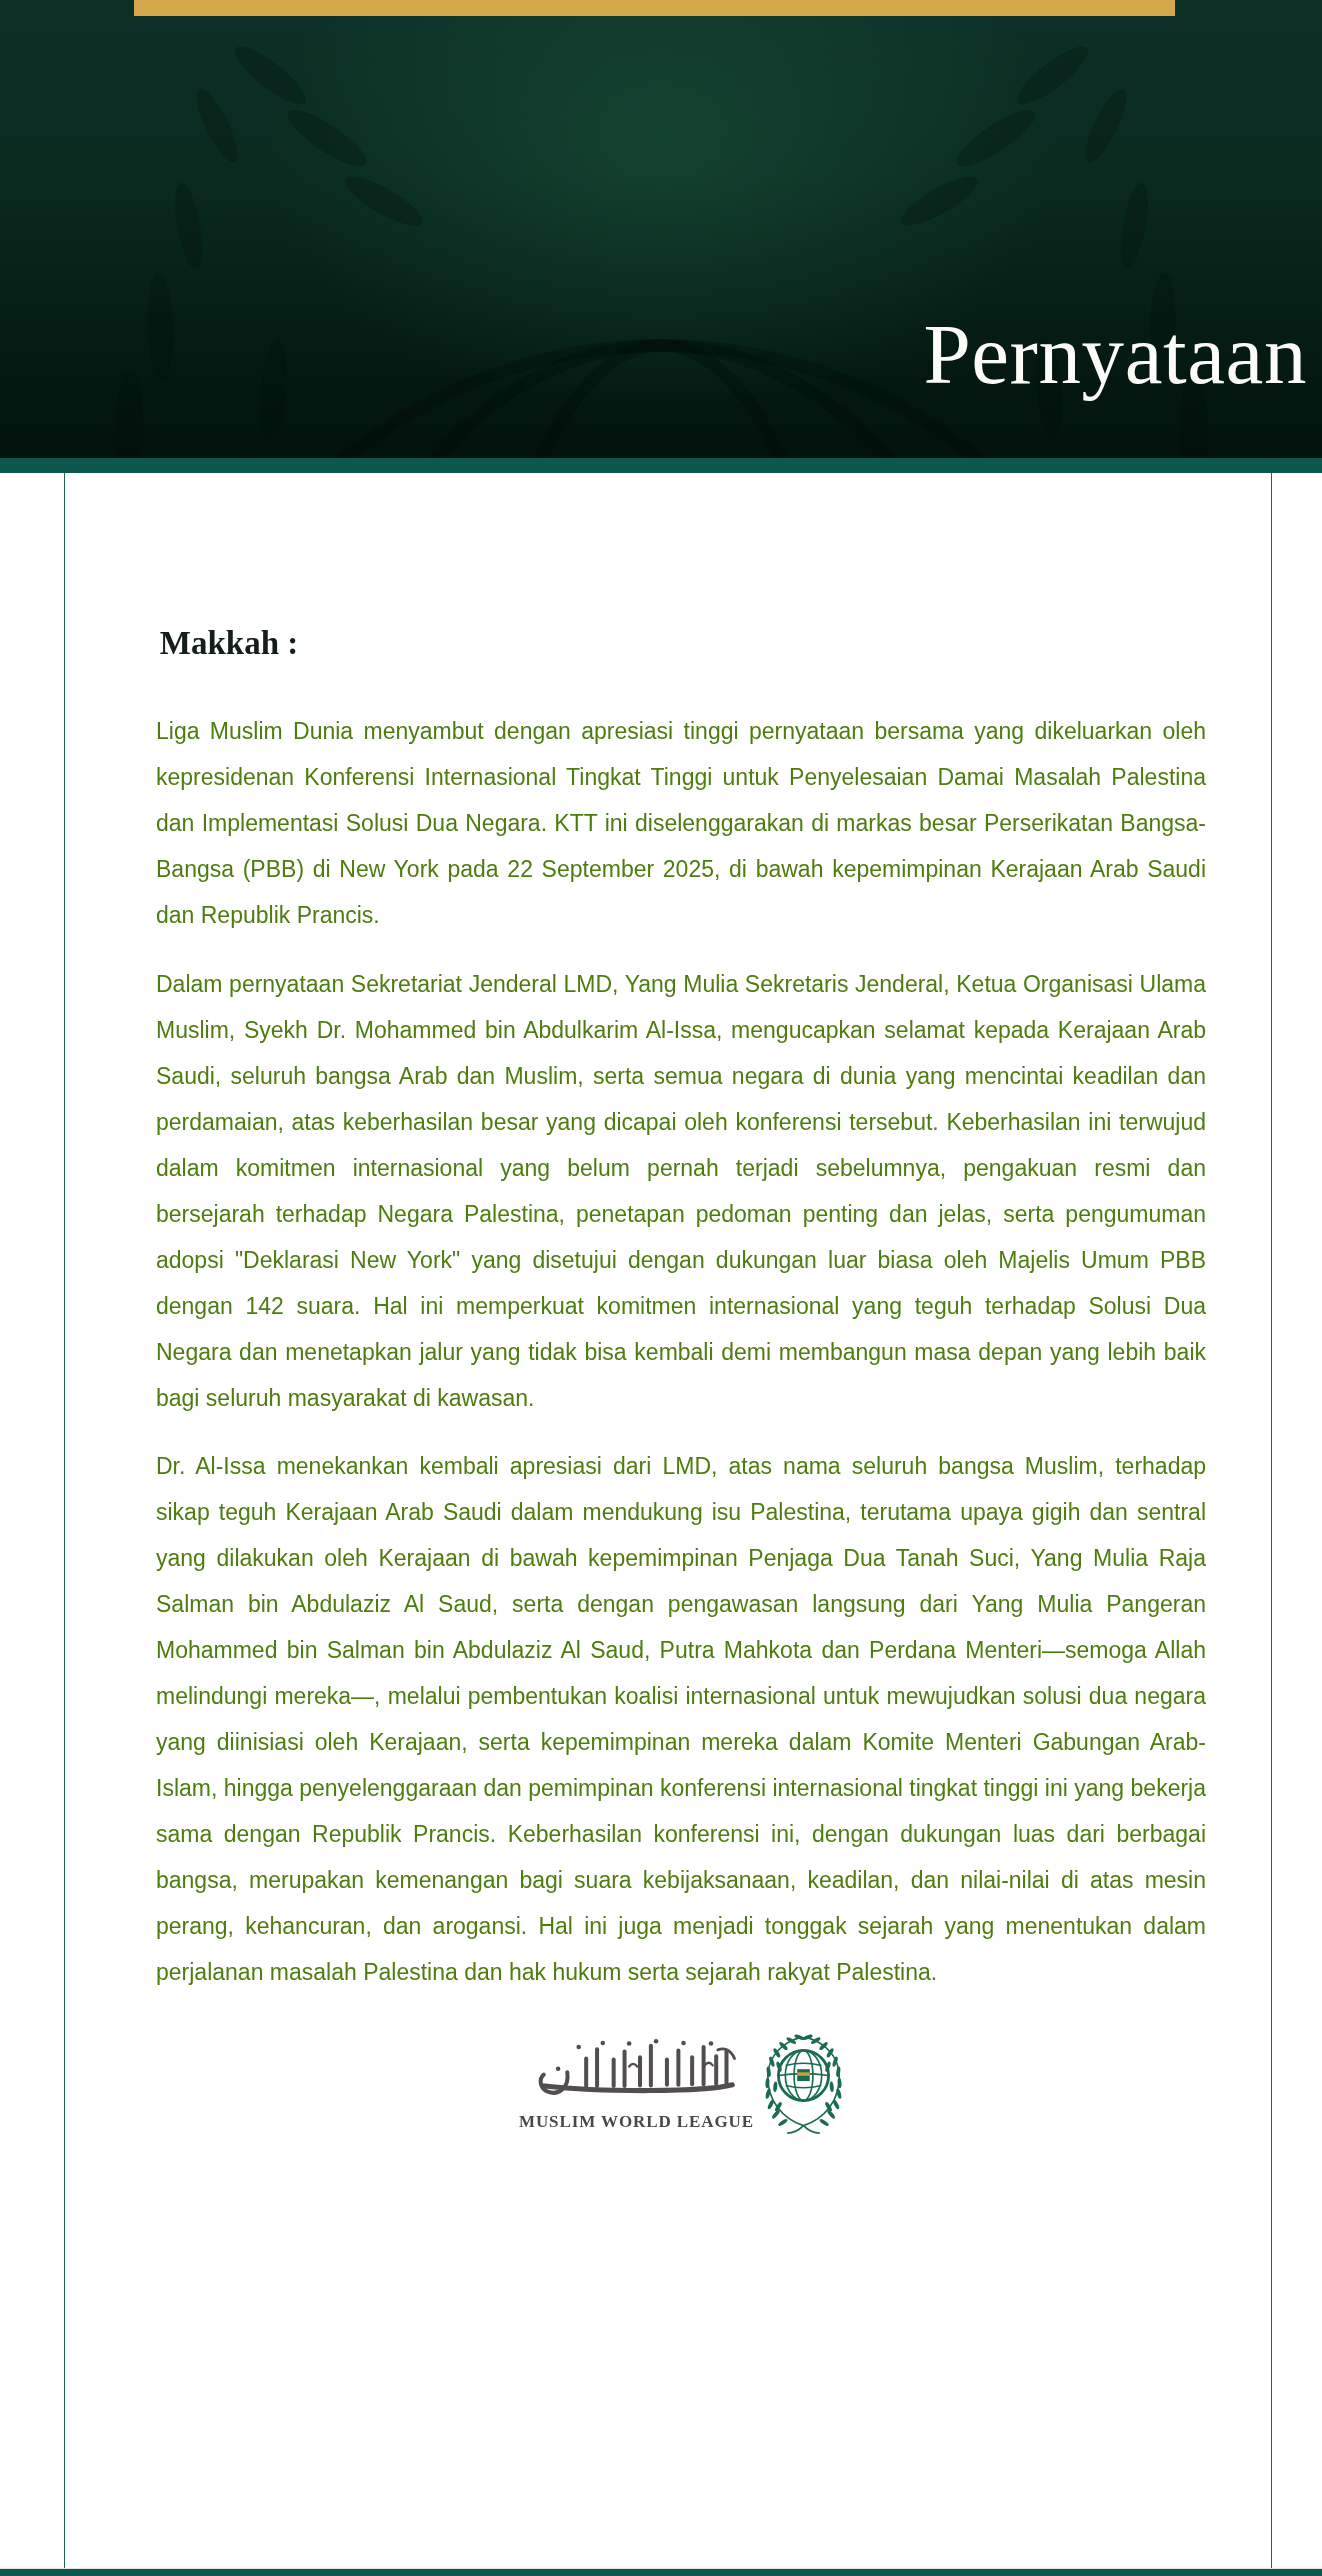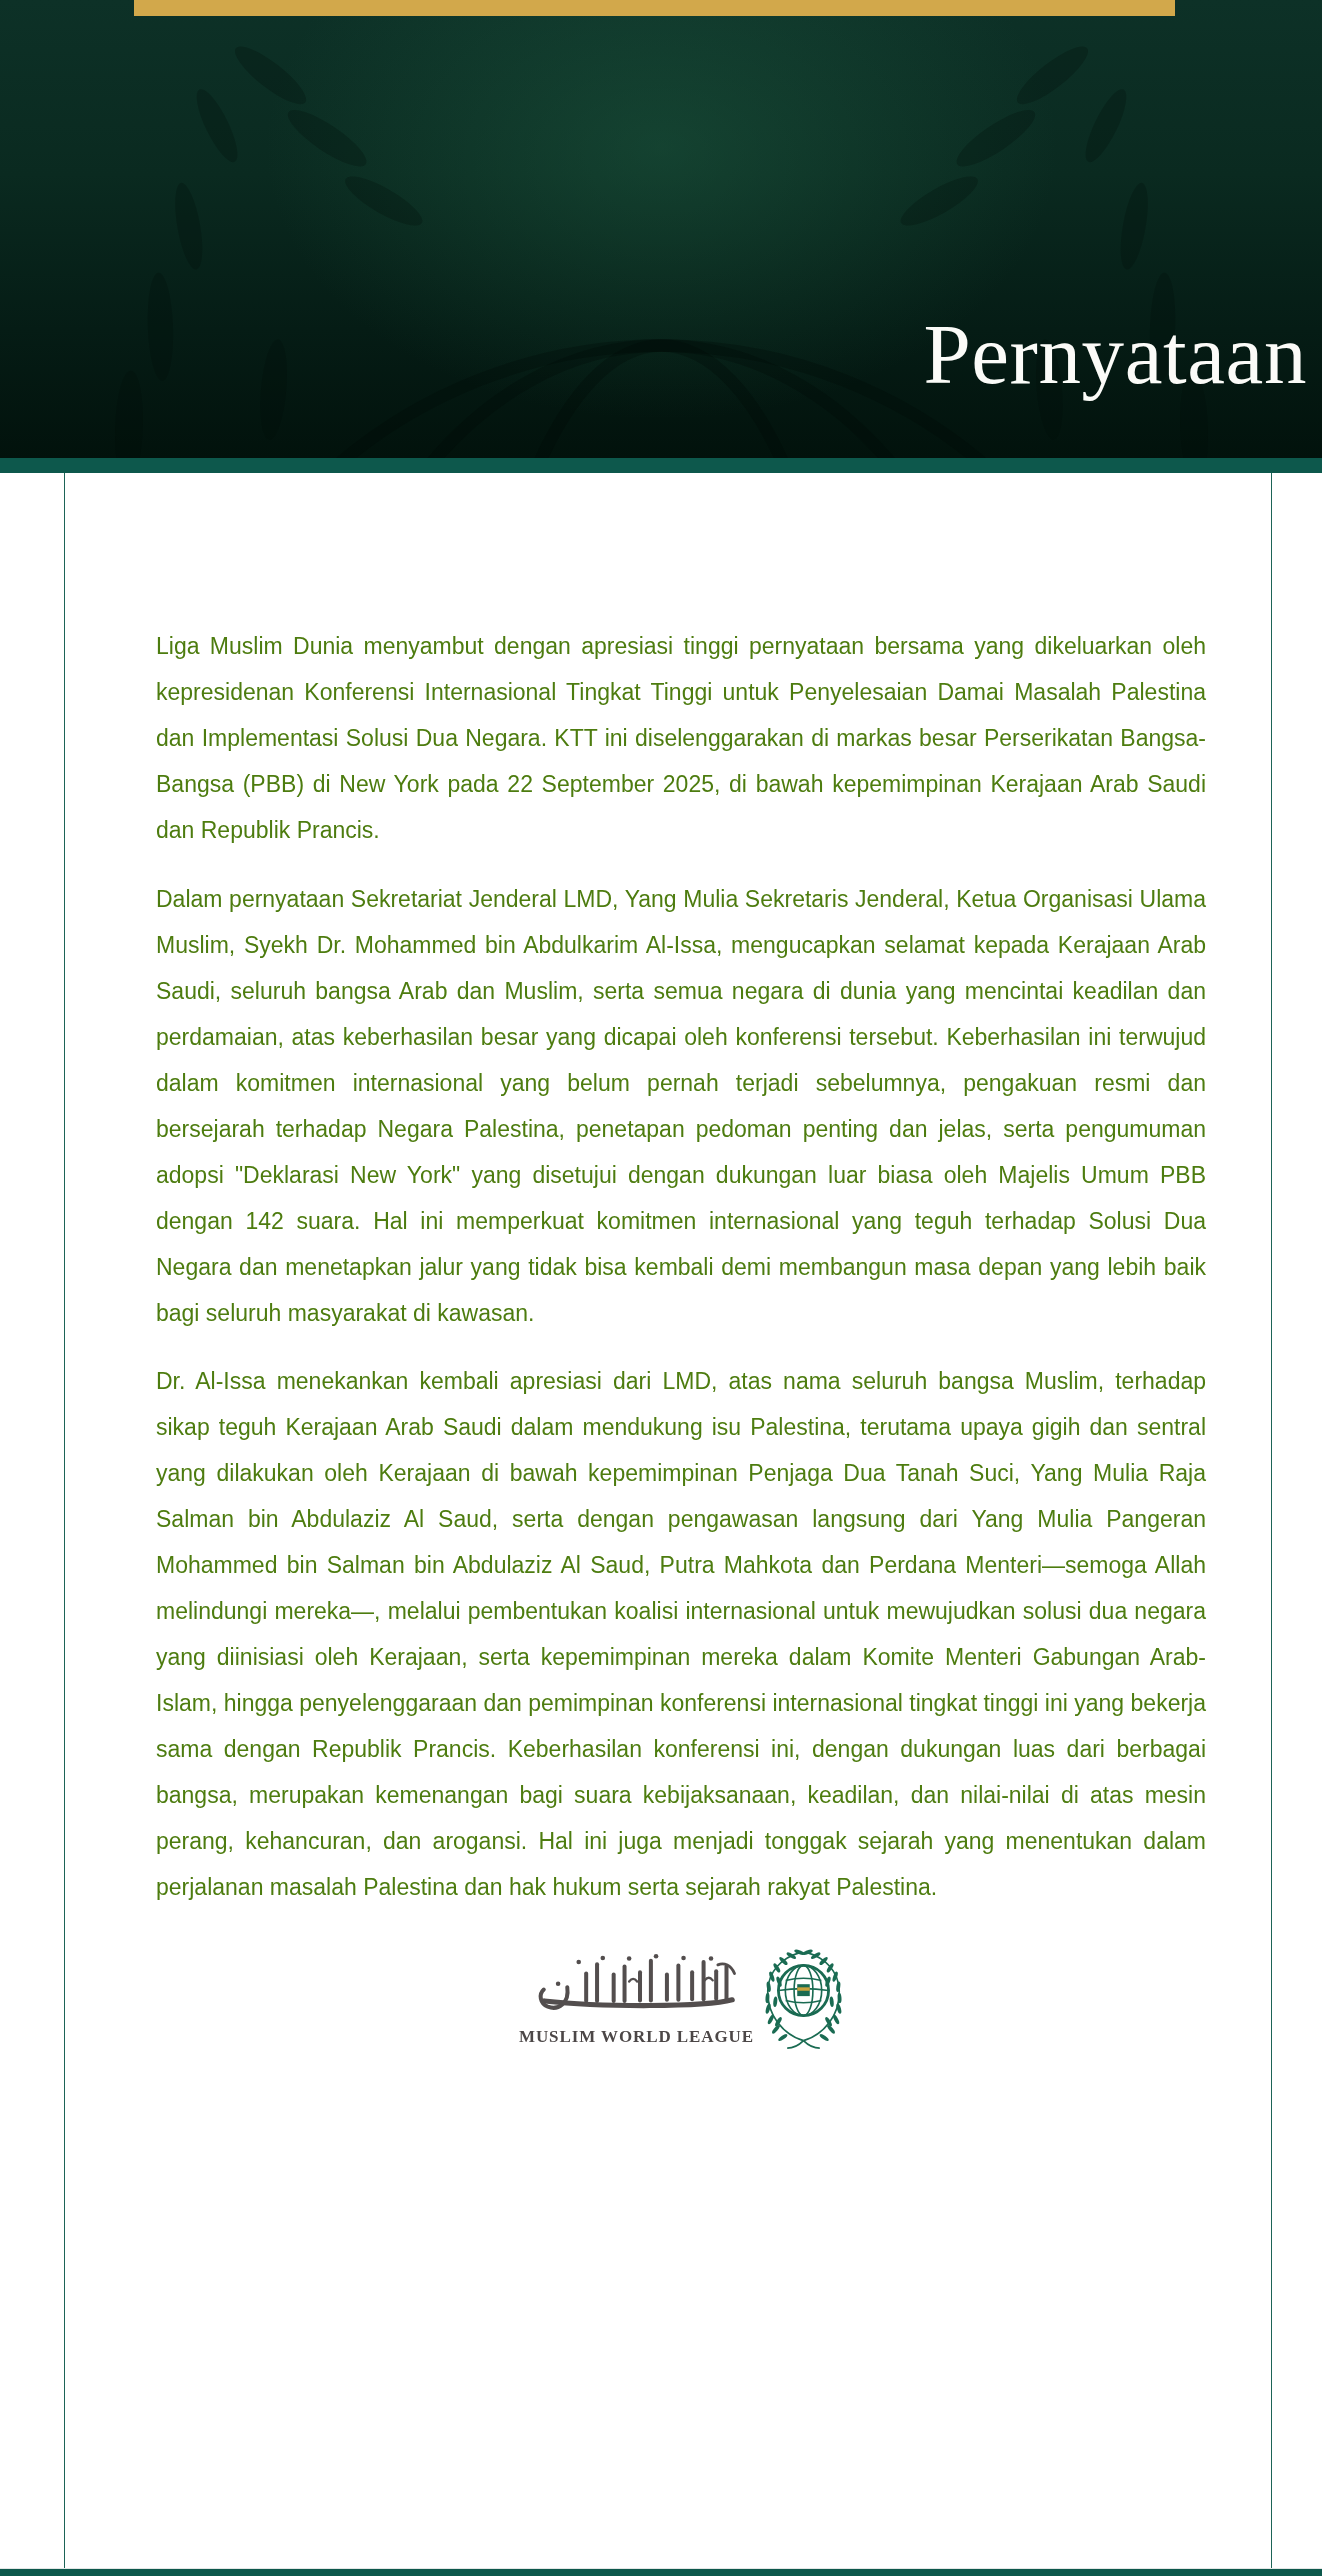--- a/index.html
+++ b/index.html
@@ -105,20 +105,21 @@
         <ellipse cx="1668" cy="620" rx="80" ry="20" transform="rotate(-95 1668 620)"></ellipse>
       </g>
     </svg>
     <div class="gold-bar" style="background: rgb(210, 168, 75);"></div>
     <h1 class="hero-title">Pernyataan</h1>
   </header>
 
   <div class="teal-band" style="background: rgb(13, 88, 76);"></div>
 
   <main class="card">
+    <h2 class="dateline">Makkah :</h2>
 
     <p>Liga Muslim Dunia menyambut dengan apresiasi tinggi pernyataan bersama yang dikeluarkan oleh kepresidenan Konferensi Internasional Tingkat Tinggi untuk Penyelesaian Damai Masalah Palestina dan Implementasi Solusi Dua Negara. KTT ini diselenggarakan di markas besar Perserikatan Bangsa-Bangsa (PBB) di New York pada 22 September 2025, di bawah kepemimpinan Kerajaan Arab Saudi dan Republik Prancis.</p>
     <p>Dalam pernyataan Sekretariat Jenderal LMD, Yang Mulia Sekretaris Jenderal, Ketua Organisasi Ulama Muslim, Syekh Dr. Mohammed bin Abdulkarim Al-Issa, mengucapkan selamat kepada Kerajaan Arab Saudi, seluruh bangsa Arab dan Muslim, serta semua negara di dunia yang mencintai keadilan dan perdamaian, atas keberhasilan besar yang dicapai oleh konferensi tersebut. Keberhasilan ini terwujud dalam komitmen internasional yang belum pernah terjadi sebelumnya, pengakuan resmi dan bersejarah terhadap Negara Palestina, penetapan pedoman penting dan jelas, serta pengumuman adopsi "Deklarasi New York" yang disetujui dengan dukungan luar biasa oleh Majelis Umum PBB dengan 142 suara. Hal ini memperkuat komitmen internasional yang teguh terhadap Solusi Dua Negara dan menetapkan jalur yang tidak bisa kembali demi membangun masa depan yang lebih baik bagi seluruh masyarakat di kawasan.</p>
     <p>Dr. Al-Issa menekankan kembali apresiasi dari LMD, atas nama seluruh bangsa Muslim, terhadap sikap teguh Kerajaan Arab Saudi dalam mendukung isu Palestina, terutama upaya gigih dan sentral yang dilakukan oleh Kerajaan di bawah kepemimpinan Penjaga Dua Tanah Suci, Yang Mulia Raja Salman bin Abdulaziz Al Saud, serta dengan pengawasan langsung dari Yang Mulia Pangeran Mohammed bin Salman bin Abdulaziz Al Saud, Putra Mahkota dan Perdana Menteri—semoga Allah melindungi mereka—, melalui pembentukan koalisi internasional untuk mewujudkan solusi dua negara yang diinisiasi oleh Kerajaan, serta kepemimpinan mereka dalam Komite Menteri Gabungan Arab-Islam, hingga penyelenggaraan dan pemimpinan konferensi internasional tingkat tinggi ini yang bekerja sama dengan Republik Prancis. Keberhasilan konferensi ini, dengan dukungan luas dari berbagai bangsa, merupakan kemenangan bagi suara kebijaksanaan, keadilan, dan nilai-nilai di atas mesin perang, kehancuran, dan arogansi. Hal ini juga menjadi tonggak sejarah yang menentukan dalam perjalanan masalah Palestina dan hak hukum serta sejarah rakyat Palestina.</p>
 
     <div class="logo">
       <div class="logo-left">
         <div class="calligraphy" role="img" aria-label="رابطة العالم الإسلامي">
           <svg viewBox="0 0 360 110" aria-hidden="true">
             <g fill="none" stroke="#534e4e" stroke-linecap="round">

